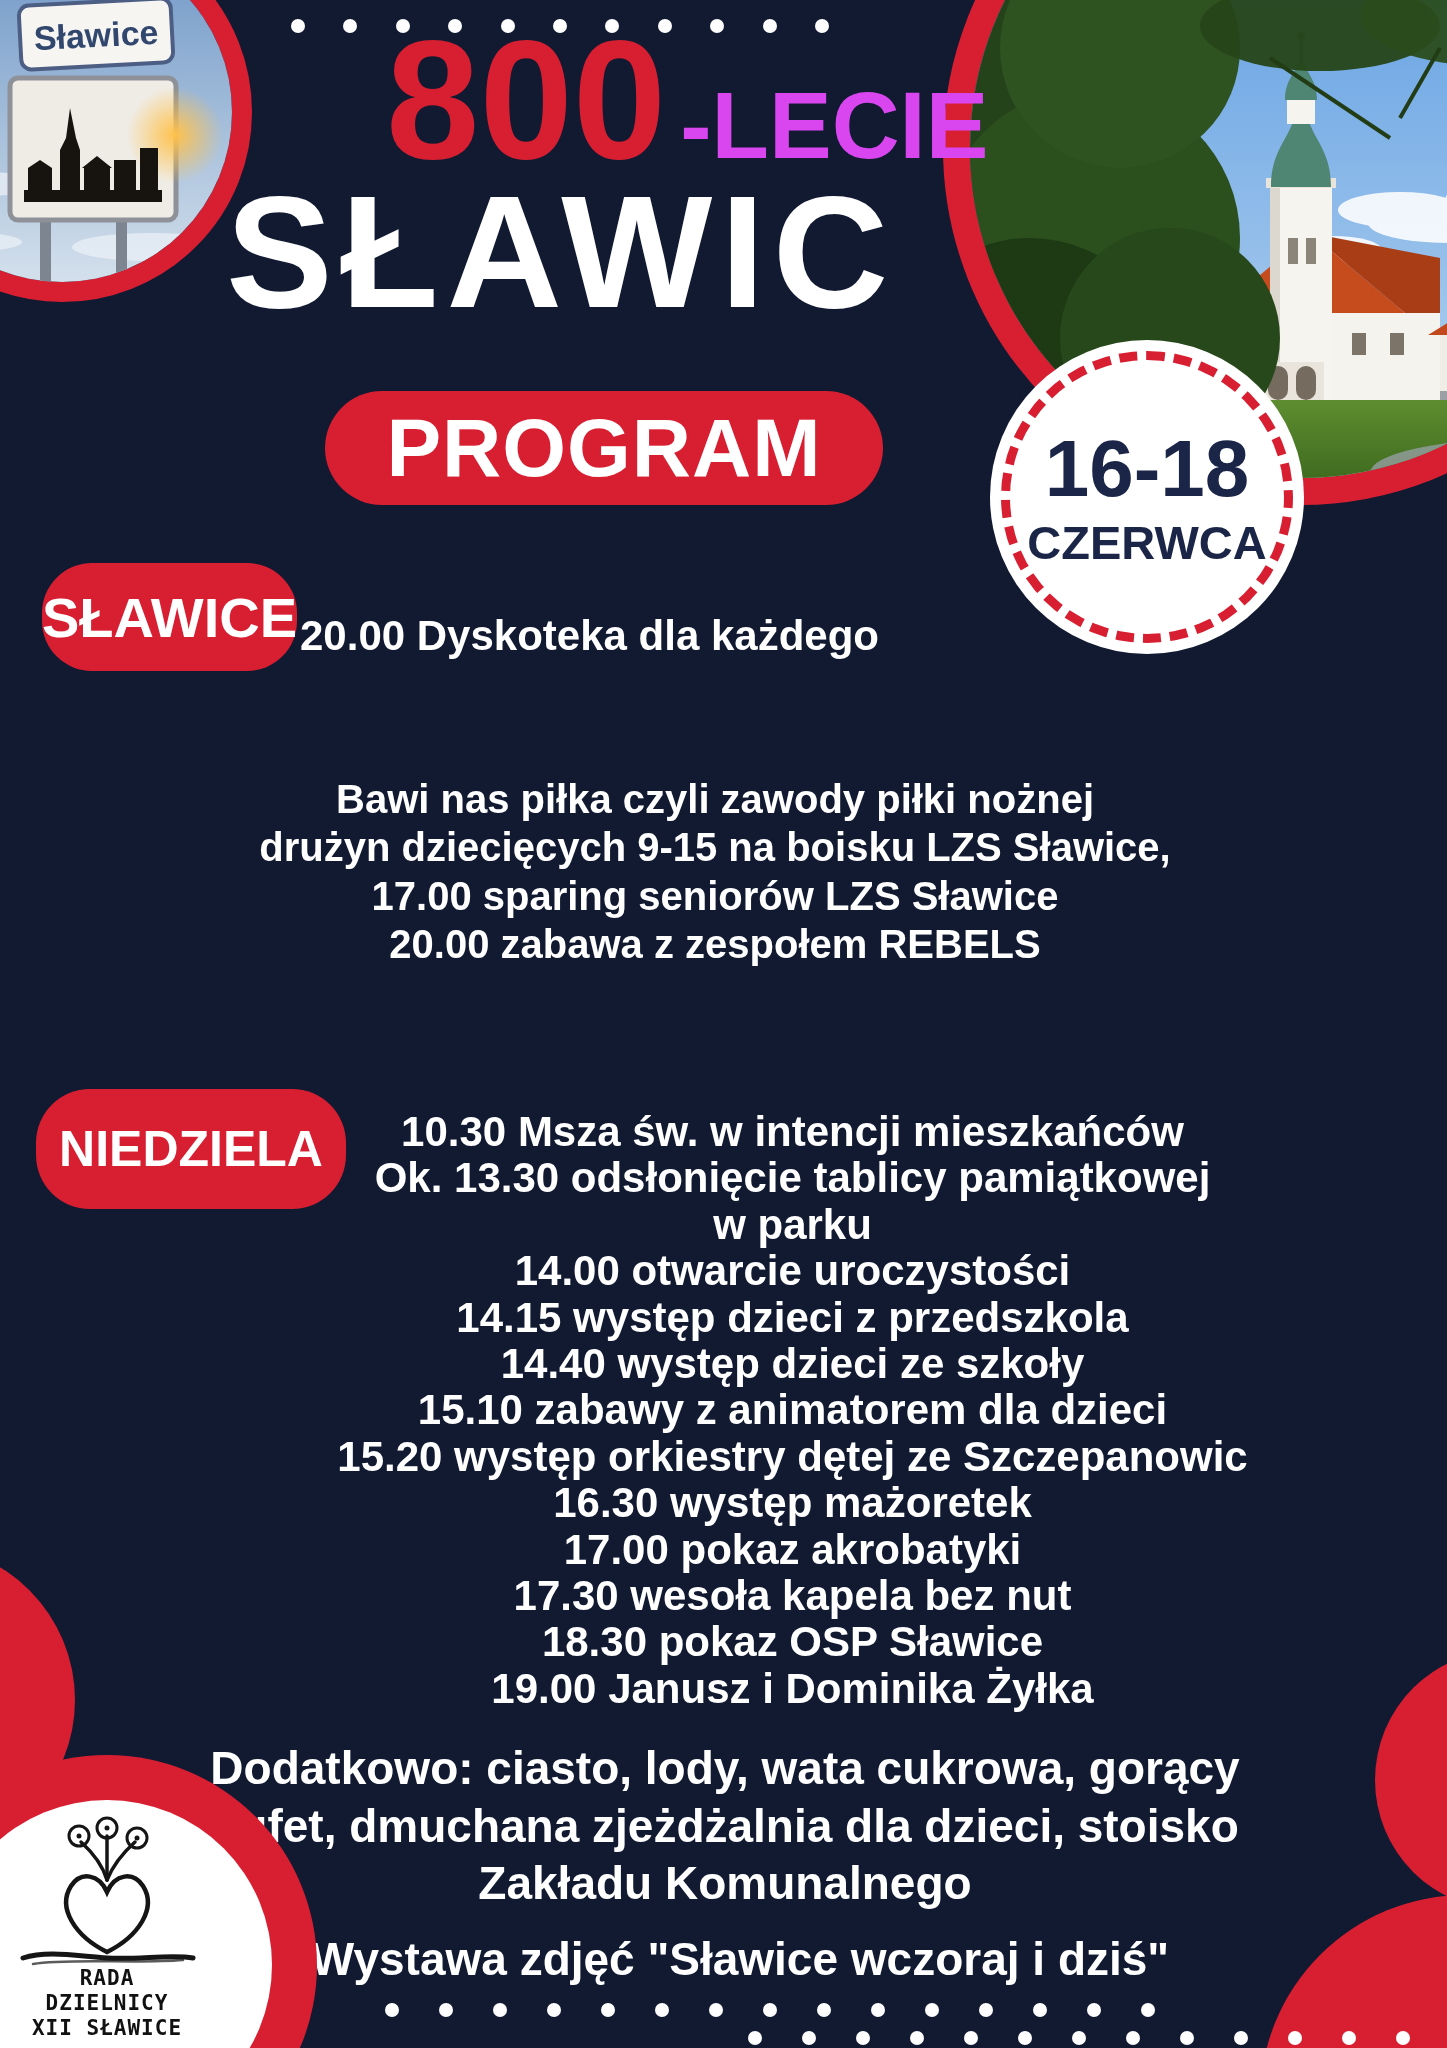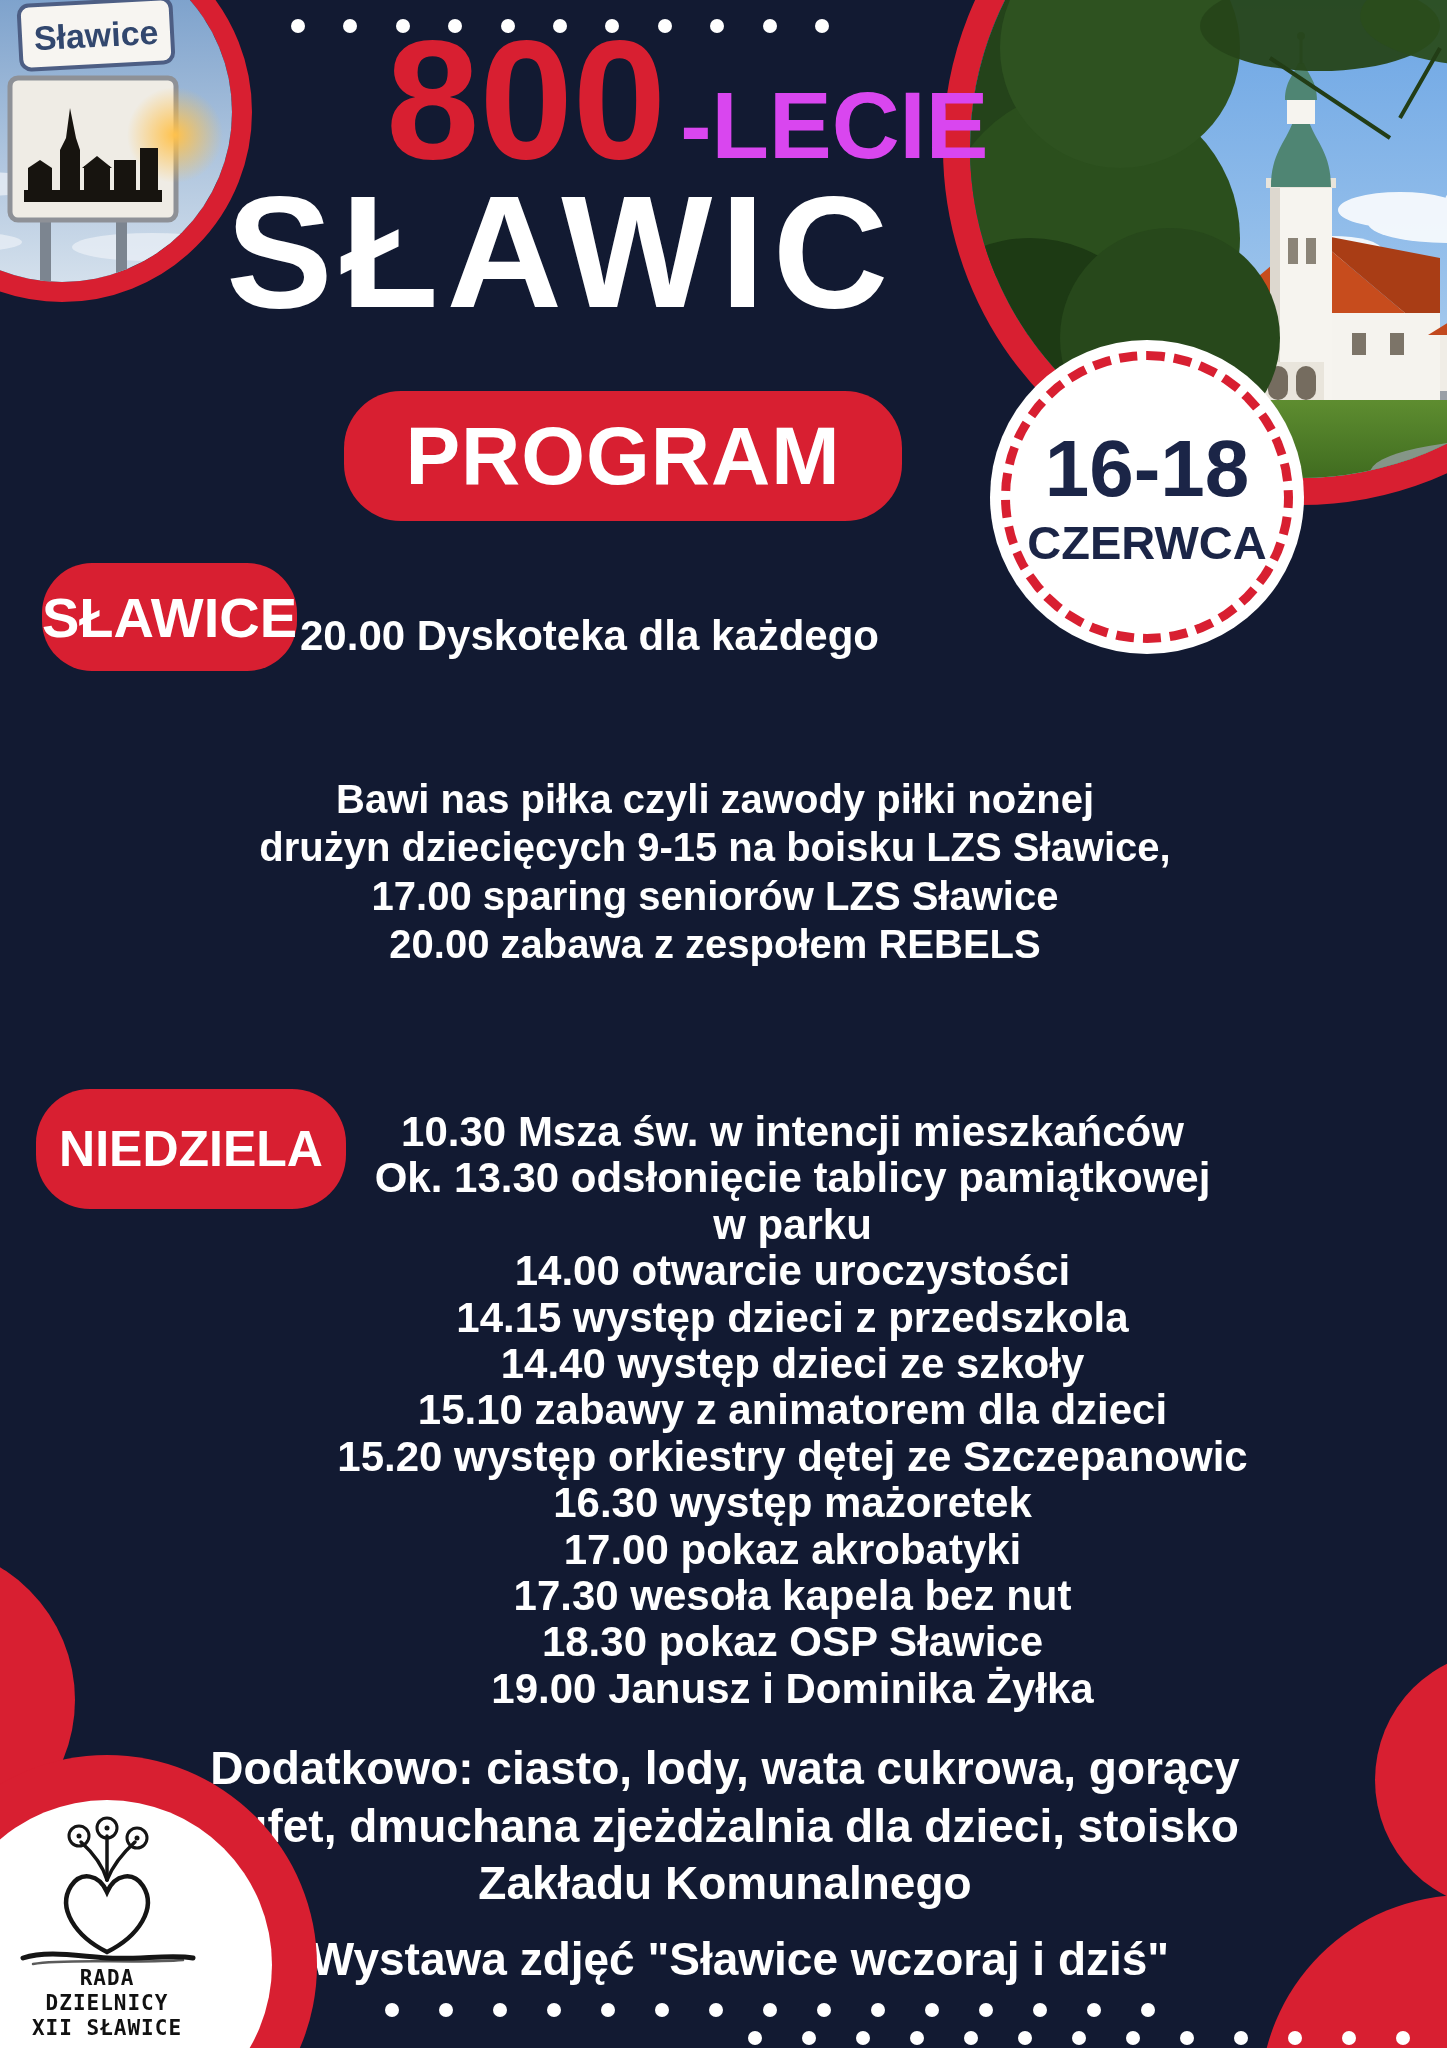--- a/index.html
+++ b/index.html
@@ -22,21 +22,21 @@
   
   .title-row{left:338px;top:16px;display:flex;align-items:baseline;gap:14px;margin-left:48px;}
   .title-800{font-size:168px;font-weight:bold;color:#d81f31;line-height:1;}
   .title-lecie{font-size:94px;font-weight:bold;color:#d946ef;line-height:1;text-align:right;}
   .title-name{left:226px;top:172px;font-size:160px;font-weight:bold;color:#ffffff;
               letter-spacing:8px;line-height:1;}
 
   
   .pill{background:#d81f31;color:#ffffff;font-weight:bold;display:flex;
         align-items:center;justify-content:center;}
-  .pill-program{left:344px;top:391px;width:558px;height:130px;border-radius:57px;
+  .pill-program{left:325px;top:391px;width:558px;height:114px;border-radius:57px;
                 font-size:82px;letter-spacing:1px;}
   .pill-friday{left:42px;top:563px;width:255px;height:108px;border-radius:50px;font-size:56px;}
   .pill-saturday{left:42px;top:815px;width:270px;height:122px;border-radius:54px;font-size:54px;}
   .pill-sunday{left:36px;top:1089px;width:310px;height:120px;border-radius:54px;font-size:50px;}
 
   
   .body-line{color:#ffffff;font-weight:bold;}
   .friday-line{left:300px;top:612px;font-size:42px;}
   .saturday-block{left:255px;top:775px;width:920px;text-align:center;font-size:40px;
                   line-height:48.3px;color:#fff;font-weight:bold;}

